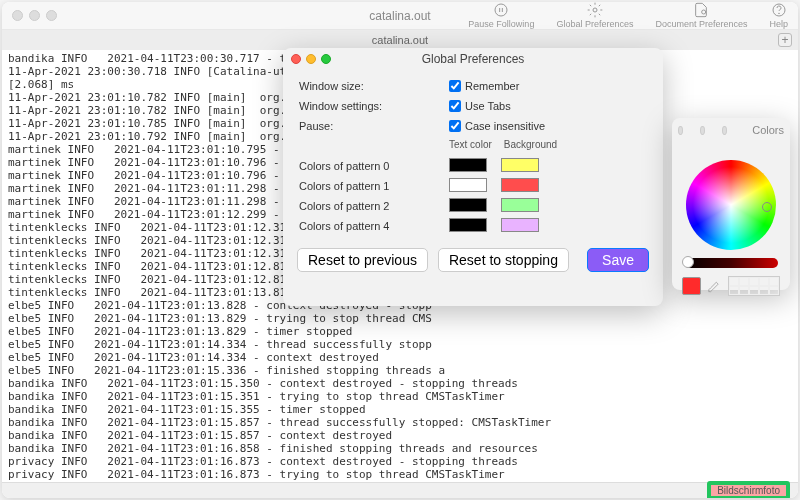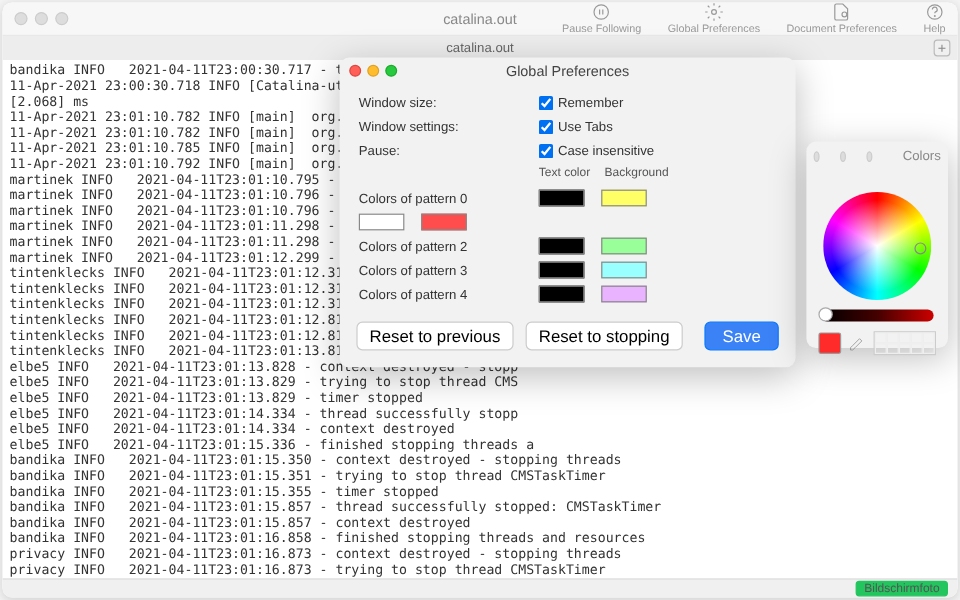--- a/index.html
+++ b/index.html
@@ -11,42 +11,42 @@
 .title{position:absolute;left:50%;transform:translateX(-50%);font-size:12px;color:#888}
 .tools{margin-left:auto;display:flex;gap:22px;align-items:center}
 .tool{display:flex;flex-direction:column;align-items:center;cursor:pointer}
 .tool svg{width:16px;height:16px;stroke:#999;fill:none;stroke-width:1.5}
 .tool span{font-size:9px;color:#999;margin-top:1px}
 .tabbar{height:20px;background:#ededed;display:flex;align-items:center;position:relative}
 .tabname{position:absolute;left:50%;transform:translateX(-50%);font-size:11px;color:#666}
 .plus{position:absolute;right:6px;width:14px;height:14px;border:1px solid #bbb;border-radius:3px;display:flex;align-items:center;justify-content:center;font-size:12px;color:#888;background:#f0f0f0}
 .content{position:absolute;top:48px;left:0;right:0;bottom:16px;padding:2px 6px;font-family:ui-monospace,Menlo,monospace;font-size:11px;line-height:13px;color:#333;white-space:pre;overflow:hidden}
 .statusbar{position:absolute;bottom:0;left:0;right:0;height:16px;background:#f0f0f0;border-top:1px solid #ddd;display:flex;align-items:center;justify-content:flex-end;padding-right:8px}
-.badge{background:#22c55e;border:1px solid #22c55e;border-radius:3px;font-size:10px;padding:0 6px;color:#555}
+.badge{background:#fca5a5;border:4px solid #22c55e;border-radius:3px;font-size:10px;padding:0 6px;color:#555}
 .dialog{position:absolute;top:48px;left:283px;width:380px;height:258px;background:#f2f2f2;border-radius:8px;box-shadow:0 8px 30px rgba(0,0,0,.25)}
 .dialog .dbar{height:22px;display:flex;align-items:center;padding:0 8px;position:relative}
 .dialog .dbar .dots{gap:5px}
 .dialog .dbar .dot{width:10px;height:10px}
 .dr{background:#ff5f56;border-color:#e0443e}
 .dy{background:#ffbd2e;border-color:#dea123}
 .dg{background:#27c93f;border-color:#1aab29}
 .dtitle{position:absolute;left:50%;transform:translateX(-50%);font-size:12px;font-weight:500;color:#444}
 .dbody{padding:6px 16px}
 .prefrow{display:flex;align-items:center;height:20px;font-size:11px;color:#333}
 .plabel{width:150px}
 .ck{display:flex;align-items:flex-end;gap:4px}
 .ck input{width:12px;height:12px;accent-color:#0070f3}
 .numsel{width:44px;height:17px;font-size:10px;border:1px solid #bbb;border-radius:3px;background:#fff;padding-left:4px}
 .colhdr{display:flex;margin-left:150px;gap:12px;font-size:10px;color:#555;height:16px;align-items:center}
 .swrow{display:flex;align-items:flex-end;height:20px}
 .swlab{width:150px;font-size:11px;color:#333}
 .sw{width:38px;height:14px;border:1px solid #888;margin-right:14px}
 .btnrow{display:flex;gap:10px;padding:10px 14px 0;align-items:center}
 .btn{font-size:14px;padding:3px 10px;border:1px solid #ccc;border-radius:5px;background:#fff;cursor:pointer}
-.btn.primary{background:#3b82f6;color:#fff;border-color:#0a7aff;margin-left:auto;padding:3px 14px}
+.btn.primary{background:#8b5cf6;color:#fff;border-color:#0a7aff;margin-left:auto;padding:3px 14px}
 .colorpanel{position:absolute;top:118px;left:672px;width:118px;height:172px;background:#f2f2f2;border-radius:8px;box-shadow:0 8px 30px rgba(0,0,0,.25);padding:6px}
 .colorpanel .cbar{display:flex;align-items:center;gap:17px;margin-bottom:24px}
 .colorpanel .cbar .dot{width:9px;height:9px;background:#ddd}
 .cptitle{font-size:11px;color:#888;margin-left:8px}
 .wheel{width:90px;height:90px;border-radius:50%;margin:0 auto;background:radial-gradient(circle,#fff 0%,transparent 60%),conic-gradient(red,#ff0,#0f0,#0ff,#00f,#f0f,red);position:relative}
 .marker{position:absolute;width:10px;height:10px;border:1px solid #888;border-radius:50%;right:4px;top:42px}
 .slider{height:10px;border-radius:5px;margin:8px 6px 0;background:linear-gradient(to left,#c00,#400,#000);position:relative}
 .shandle{position:absolute;left:-2px;top:-2px;width:12px;height:12px;border-radius:50%;background:#fff;border:1px solid #aaa}
 .cpbot{display:flex;gap:4px;margin:8px 4px 0;align-items:center}
 .cursw{width:20px;height:18px;background:#ff2b2b;border:1px solid #999;border-radius:2px}
@@ -183,32 +183,28 @@
         <span>Text color</span>
         <span>Background</span>
       </div>
     <div id="patterns">
         <div class="swrow">
           <div class="swlab">Colors of pattern 0</div>
           <div class="sw" style="background:#000000"></div>
           <div class="sw" style="background:#ffff66"></div>
         </div>
         <div class="swrow">
+          <div class="swlab">Colors of pattern 1</div>
           <div class="sw" style="background:#ffffff"></div>
           <div class="sw" style="background:#ff4d4d"></div>
         </div>
         <div class="swrow">
           <div class="swlab">Colors of pattern 2</div>
           <div class="sw" style="background:#000000"></div>
           <div class="sw" style="background:#99ff99"></div>
-        </div>
-        <div class="swrow">
-          <div class="swlab">Colors of pattern 3</div>
-          <div class="sw" style="background:#000000"></div>
-          <div class="sw" style="background:#99ffff"></div>
         </div>
         <div class="swrow">
           <div class="swlab">Colors of pattern 4</div>
           <div class="sw" style="background:#000000"></div>
           <div class="sw" style="background:#e9b3ff"></div>
         </div>
       </div>
   </div>
   <div class="btnrow">
     <button class="btn">Reset to previous</button>

